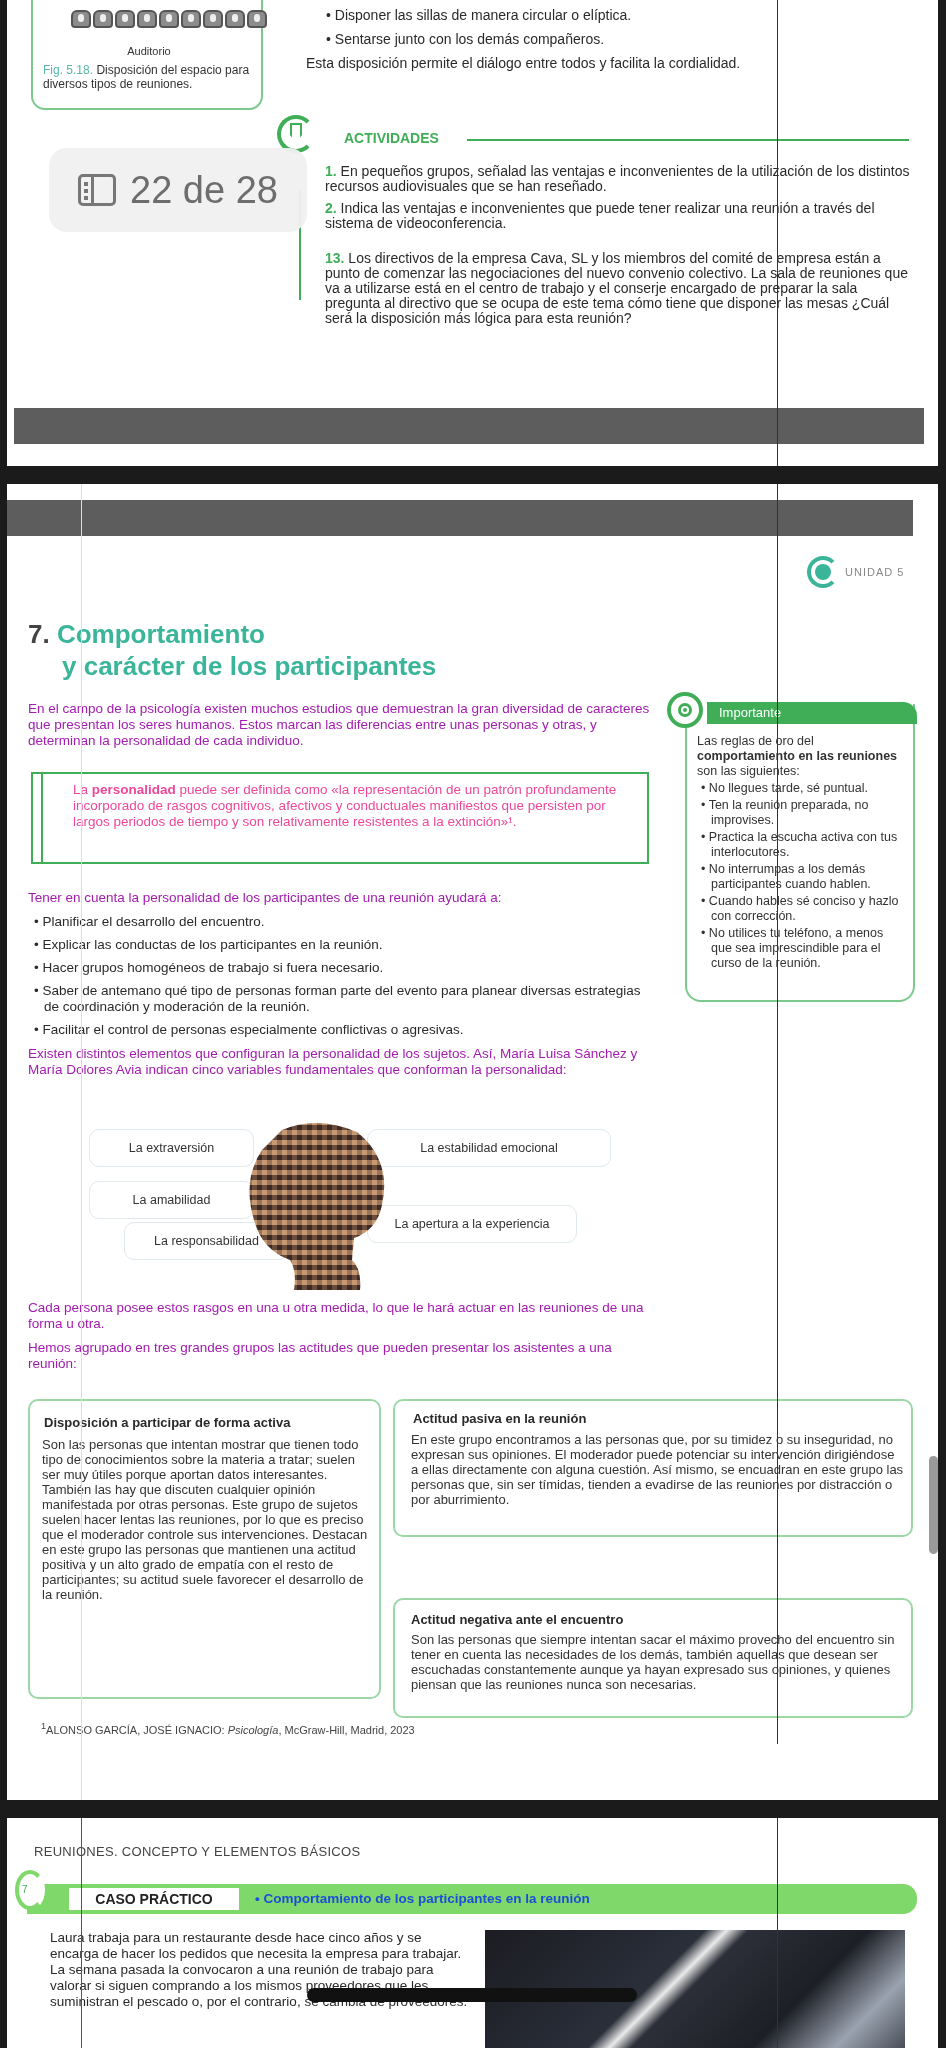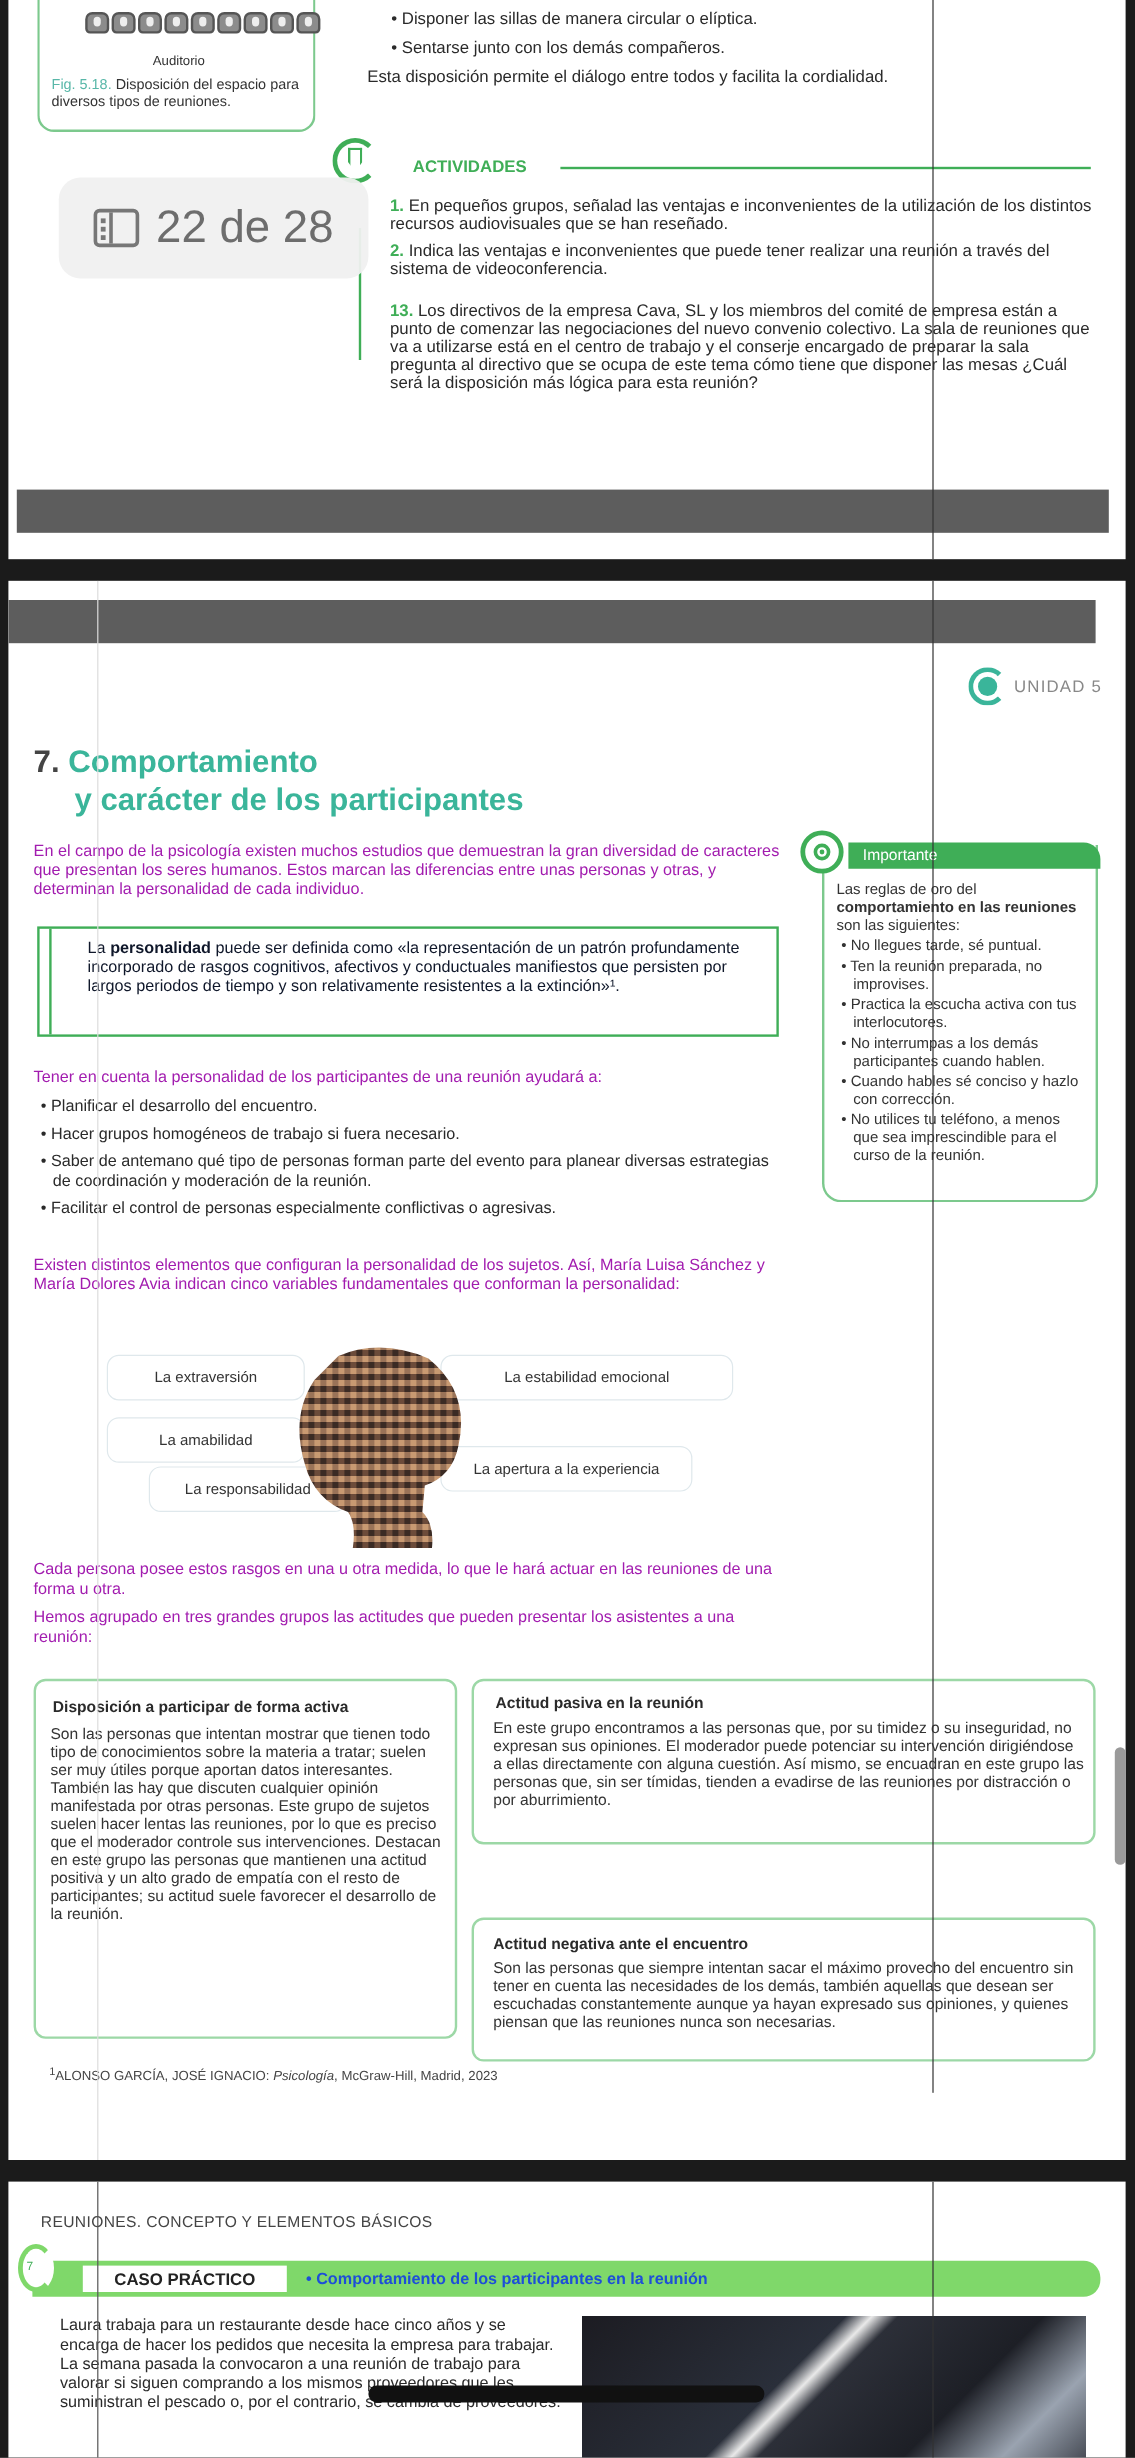--- a/index.html
+++ b/index.html
@@ -38,30 +38,30 @@
   .pc-icon::before { content: ""; position: absolute; left: 10px; top: 0; bottom: 0; width: 3px; background: #777; }
   .pc-icon i { position: absolute; left: 3px; width: 4px; height: 4px; background: #777; }
   .pc-text { font-size: 38px; color: #6d6d6d; }
 
   .gray-band { background: #5d5d5d; }
 
   
   .unit-badge { left: 800px; top: 72px; display: flex; align-items: center; gap: 6px; }
   .unit-ring { width: 32px; height: 32px; border: 4px solid #3ab59a; border-right-color: transparent; border-radius: 50%; display: flex; align-items: center; justify-content: center; }
   .unit-ring span { width: 16px; height: 16px; background: #3ab59a; border-radius: 50%; }
-  .unit-label { font-size: 14px; color: #888; letter-spacing: 1px; }
+  .unit-label { font-size: 11px; color: #888; letter-spacing: 1px; }
 
   .sec-title { left: 21px; top: 134px; font-size: 26px; font-weight: bold; line-height: 32px; }
   .sec-title .n { color: #444; }
   .sec-title .t { color: #3ab59a; }
   .body-p { font-size: 13.5px; line-height: 16px; color: #a21caf; }
 
   .def-box { left: 24px; top: 288px; width: 618px; height: 92px; border: 2px solid #3fae57; }
   .def-box::before { content: ""; position: absolute; left: 8px; top: 0; bottom: 0; width: 2px; background: #3fae57; }
-  .def-text { position: absolute; left: 40px; top: 8px; right: 16px; font-size: 13.5px; line-height: 16px; color: #0f172a; }
+  .def-text { position: absolute; left: 40px; top: 8px; right: 16px; font-size: 13.5px; line-height: 16px; color: #ec4899; }
 
   .imp-box { left: 678px; top: 220px; width: 230px; height: 298px; border: 2px solid #7cc98d; border-radius: 0 0 16px 16px; border-top: none; }
   .imp-head { left: 700px; top: 218px; width: 210px; height: 22px; background: #3fae57; border-radius: 0 14px 0 0; }
   .imp-head-text { left: 712px; top: 221px; font-size: 13px; color: #fff; }
   .imp-icon { left: 660px; top: 208px; width: 36px; height: 36px; border: 4px solid #3fae57; border-radius: 50%; background: #fff; display: flex; align-items: center; justify-content: center; }
   .imp-icon span { width: 14px; height: 14px; border: 3px solid #3fae57; border-radius: 50%; display: block; position: relative; }
   .imp-icon span::after { content: ""; position: absolute; left: 2px; top: 2px; width: 4px; height: 4px; background: #3fae57; border-radius: 50%; }
   .imp-body { left: 690px; top: 250px; width: 206px; font-size: 12.5px; line-height: 15px; color: #333; }
   .imp-body ul { list-style: none; margin-top: 2px; }
   .imp-body li { padding-left: 14px; text-indent: -10px; margin-bottom: 2px; }
@@ -174,20 +174,21 @@
 
     <div class="abs def-box">
       <div class="def-text">
         <span>La </span><b>personalidad</b><span> puede ser definida como «la representación de un patrón profundamente incorporado de rasgos cognitivos, afectivos y conductuales manifiestos que persisten por largos periodos de tiempo y son relativamente resistentes a la extinción»¹.</span>
       </div>
     </div>
 
     <div class="abs body-p" style="left:21px;top:406px;">Tener en cuenta la personalidad de los participantes de una reunión ayudará a:</div>
     <ul class="abs list" style="left:21px;top:430px;width:630px;">
       <li>Planificar el desarrollo del encuentro.</li>
+      <li>Explicar las conductas de los participantes en la reunión.</li>
       <li>Hacer grupos homogéneos de trabajo si fuera necesario.</li>
       <li>Saber de antemano qué tipo de personas forman parte del evento para planear diversas estrategias de coordinación y moderación de la reunión.</li>
       <li>Facilitar el control de personas especialmente conflictivas o agresivas.</li>
     </ul>
     <div class="abs body-p" style="left:21px;top:562px;width:625px;">Existen distintos elementos que configuran la personalidad de los sujetos. Así, María Luisa Sánchez y María Dolores Avia indican cinco variables fundamentales que conforman la personalidad:</div>
 
     <div class="abs imp-box"></div>
     <div class="abs imp-head"></div>
     <div class="abs imp-head-text">Importante</div>
     <div class="abs imp-icon">

